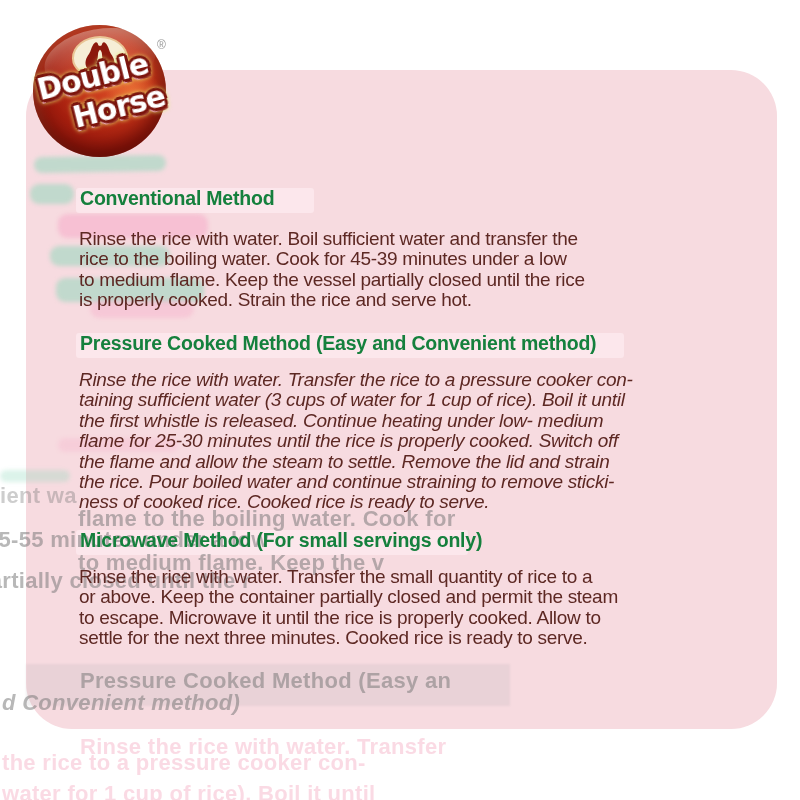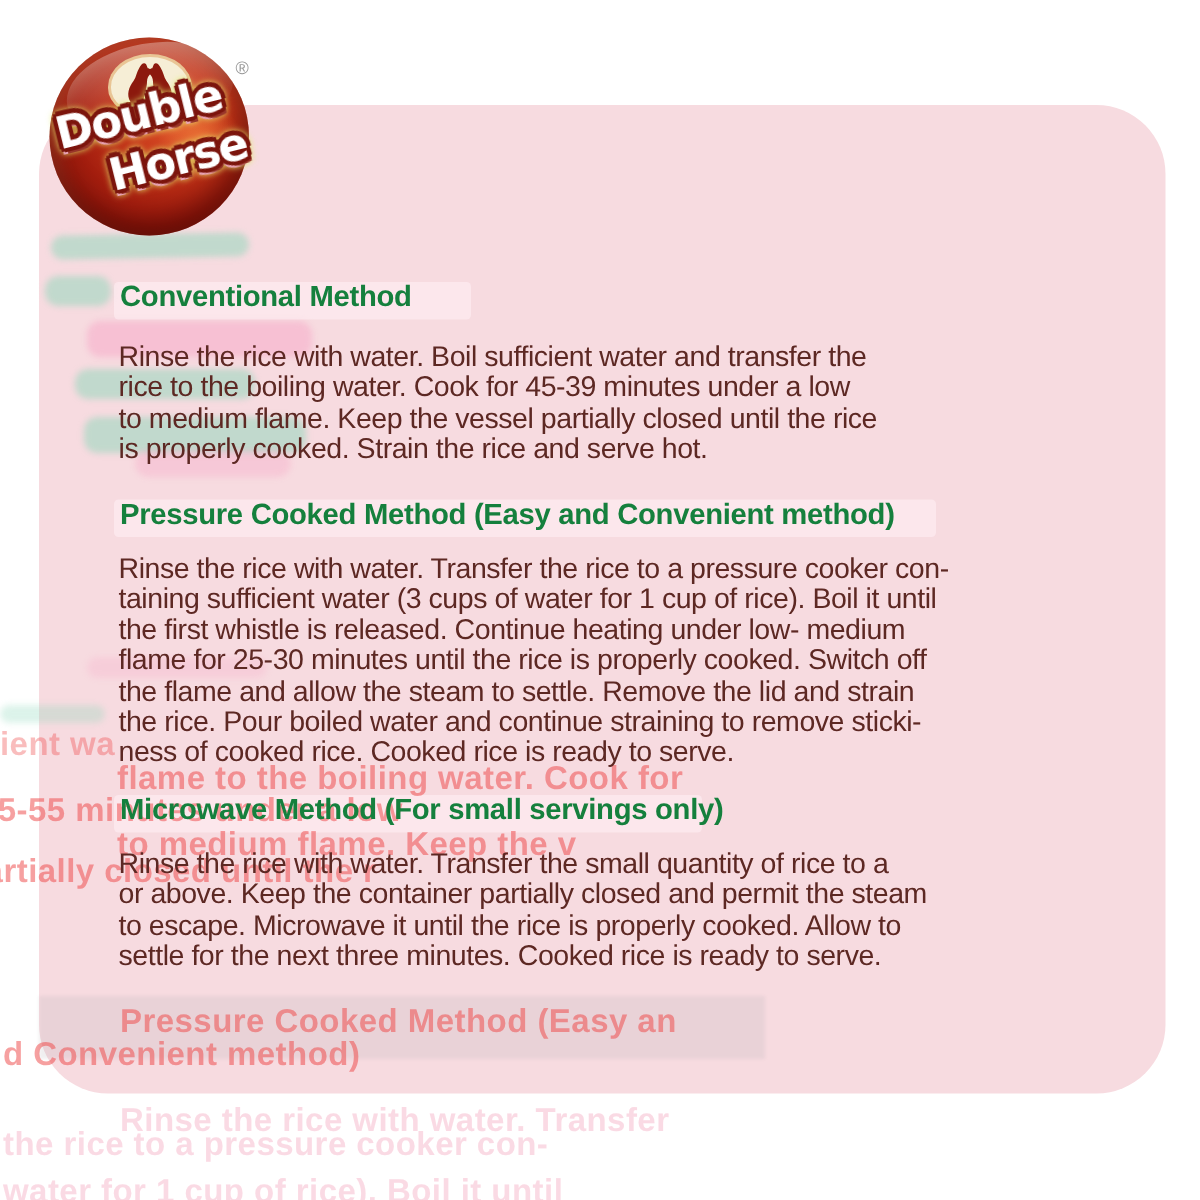--- a/index.html
+++ b/index.html
@@ -13,32 +13,32 @@
   .band2{left:76px;top:333px;width:548px;}
   .band3{left:76px;top:530px;width:392px;}
   .greyband{position:absolute;left:26px;top:664px;width:484px;height:42px;z-index:2;
             background:rgba(180,175,182,0.20);filter:blur(1px);}
   
   .blob{position:absolute;z-index:2;filter:blur(2px);border-radius:9px;}
   .mint{background:rgba(140,215,185,0.50);}
   .pinkblob{background:rgba(247,160,195,0.45);}
   
   .ghost{position:absolute;z-index:2;font-weight:bold;font-size:22px;letter-spacing:0.3px;
-         color:#ef4444;opacity:0.5;white-space:nowrap;}
+         color:#737373;opacity:0.5;white-space:nowrap;}
   .ghost.light{color:#f8c3d3;opacity:0.6;}
   
   .heading{position:absolute;z-index:3;font-weight:bold;font-size:19.5px;color:#15803d;
            letter-spacing:-0.2px;white-space:nowrap;line-height:22px;}
   .h1{left:80px;top:187px;}
   .h2{left:80px;top:332px;}
   .h3{left:80px;top:529px;}
   .para{position:absolute;z-index:3;font-size:19px;color:#5d2823;letter-spacing:-0.3px;}
   .para div{white-space:nowrap;line-height:20.4px;height:20.4px;}
   .p1{left:79px;top:229px;}
-  .p2{left:79px;top:370px;}
+  .p2{left:79px;top:370px;font-style:italic;}
   .p3{left:79px;top:567px;}
   
   .logo{position:absolute;left:33px;top:25px;width:133px;height:132px;z-index:5;}
   .logo-circle{position:absolute;left:0;top:0;right:0;bottom:0;border-radius:50%;
     background:radial-gradient(ellipse at 63% 40%,#e0572b 0%,#c43418 30%,#a21d0e 58%,#811309 80%,#6d0f08 100%);
     box-shadow:inset -5px -9px 18px rgba(60,0,0,0.55), inset 3px 5px 12px rgba(255,180,120,0.25);}
   .logo-gloss{position:absolute;left:8%;top:3%;width:84%;height:48%;border-radius:50%;
     background:linear-gradient(to bottom,rgba(255,255,255,0.32),rgba(255,255,255,0) 75%);
     transform:rotate(-10deg);}
   .logo-spot{position:absolute;right:3%;top:28%;width:44%;height:48%;border-radius:50%;
@@ -76,21 +76,21 @@
 
   <div class="hband band1"></div>
   <div class="hband band2"></div>
   <div class="hband band3"></div>
 
   <div class="ghost" style="left:78px;top:506px;">flame to the boiling water. Cook for</div>
   <div class="ghost" style="left:-14px;top:527px;">45-55 minutes under a low</div>
   <div class="ghost" style="left:78px;top:550px;">to medium flame. Keep the v</div>
   <div class="ghost" style="left:-24px;top:568px;">partially closed until the r</div>
   <div class="ghost" style="left:80px;top:668px;">Pressure Cooked Method (Easy an</div>
-  <div class="ghost" style="left:2px;top:690px;">d Convenient method)</div>
+  <div class="ghost" style="left:2px;top:690px;font-style:italic;">d Convenient method)</div>
   <div class="ghost light" style="left:80px;top:734px;">Rinse the rice with water. Transfer</div>
   <div class="ghost light" style="left:2px;top:750px;">the rice to a pressure cooker con-</div>
   <div class="ghost light" style="left:80px;top:765px;margin-top:40px;">taining sufficient water (3 cups of</div>
   <div class="ghost light" style="left:2px;top:781px;">water for 1 cup of rice). Boil it until</div>
   <div class="ghost" style="left:0px;top:483px;opacity:.35;">ient wa</div>
 
   <div class="heading h1">Conventional Method</div>
   <div class="para p1">
     <div>Rinse the rice with water. Boil sufficient water and transfer the</div>
     <div>rice to the boiling water. Cook for 45-39 minutes under a low</div>

